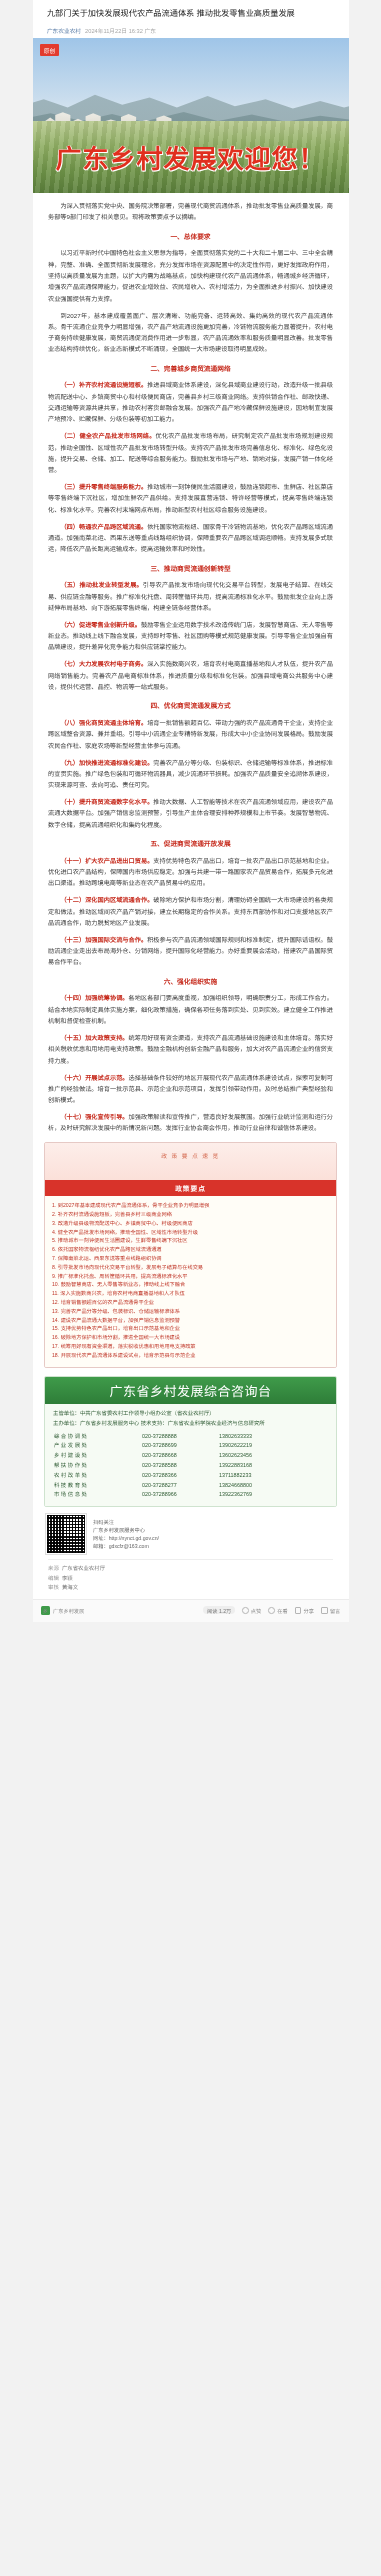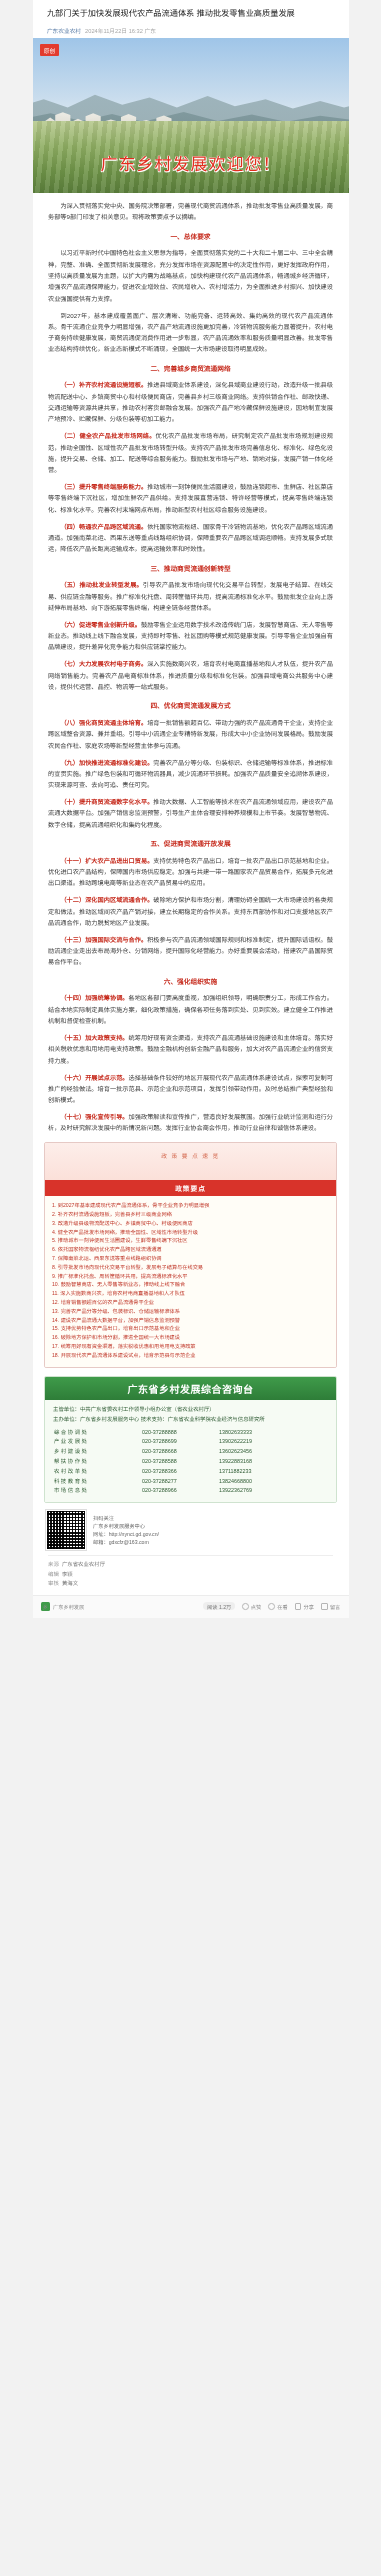--- a/index.html
+++ b/index.html
@@ -96,22 +96,22 @@
     opacity: .85;
   }
   .hero-banner {
     position: absolute;
     left: 0; right: 0; bottom: 17.5px;
     text-align: center;
   }
   .hero-banner .txt {
     display: inline-block;
     color: #e02f1e;
-    font-size: 17px;
-    font-weight: normal;
+    font-size: 26px;
+    font-weight: bold;
     letter-spacing: 1px;
     text-shadow: 1px 1px 0 #fff, -0.5px -0.5px 0 #fff, 0.5px -0.5px 0 #fff, -0.5px 0.5px 0 #fff;
     font-family: "Liberation Serif", "DejaVu Serif", serif;
   }
   .hero-tag {
     position: absolute;
     top: 6.2px; left: 7.2px;
     background: #e23b2e;
     color: #fff;
     font-size: 5.7px;
@@ -181,22 +181,22 @@
   .greenblock {
     margin: 8.2px 11.3px 5.2px 11.3px;
     border: 0.5px solid #cfe3cf;
     border-radius: 2.1px;
     overflow: hidden;
   }
   .greenblock .gb-title {
     background: linear-gradient(180deg,#3f9b4a,#2e7d38);
     color: #fff;
     text-align: center;
-    font-size: 10px;
-    font-weight: bold;
+    font-size: 13px;
+    font-weight: normal;
     padding: 4.1px 0;
     letter-spacing: 0.5px;
   }
   .greenblock .gb-body {
     background: #f6fbf4;
     padding: 5.2px 8.2px 6.2px 8.2px;
   }
   .gb-line {
     font-size: 5.4px;
     line-height: 9.3px;

